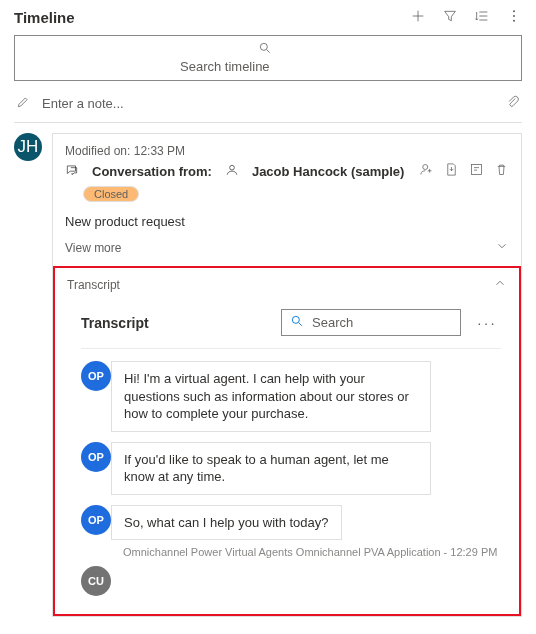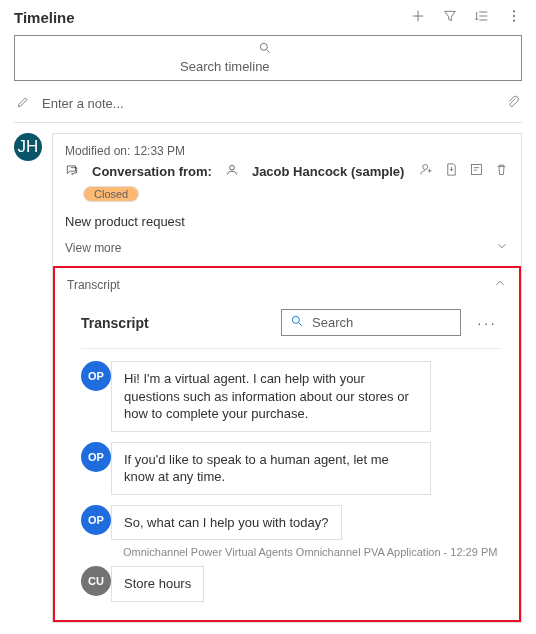--- a/index.html
+++ b/index.html
@@ -236,18 +236,17 @@
           <div class="msg-av op">OP</div>
           <div class="bubble">If you'd like to speak to a human agent, let me know at any time.</div>
         </div>
         <div class="msg">
           <div class="msg-av op">OP</div>
           <div class="bubble">So, what can I help you with today?</div>
         </div>
         <div class="meta-line">Omnichannel Power Virtual Agents Omnichannel PVA Application - 12:29 PM</div>
         <div class="msg">
           <div class="msg-av cu">CU</div>
-          <div class="bubble">Store hours</div>
         </div>
       </div>
     </div>
   </div>
 </div>
 
 </body></html>

